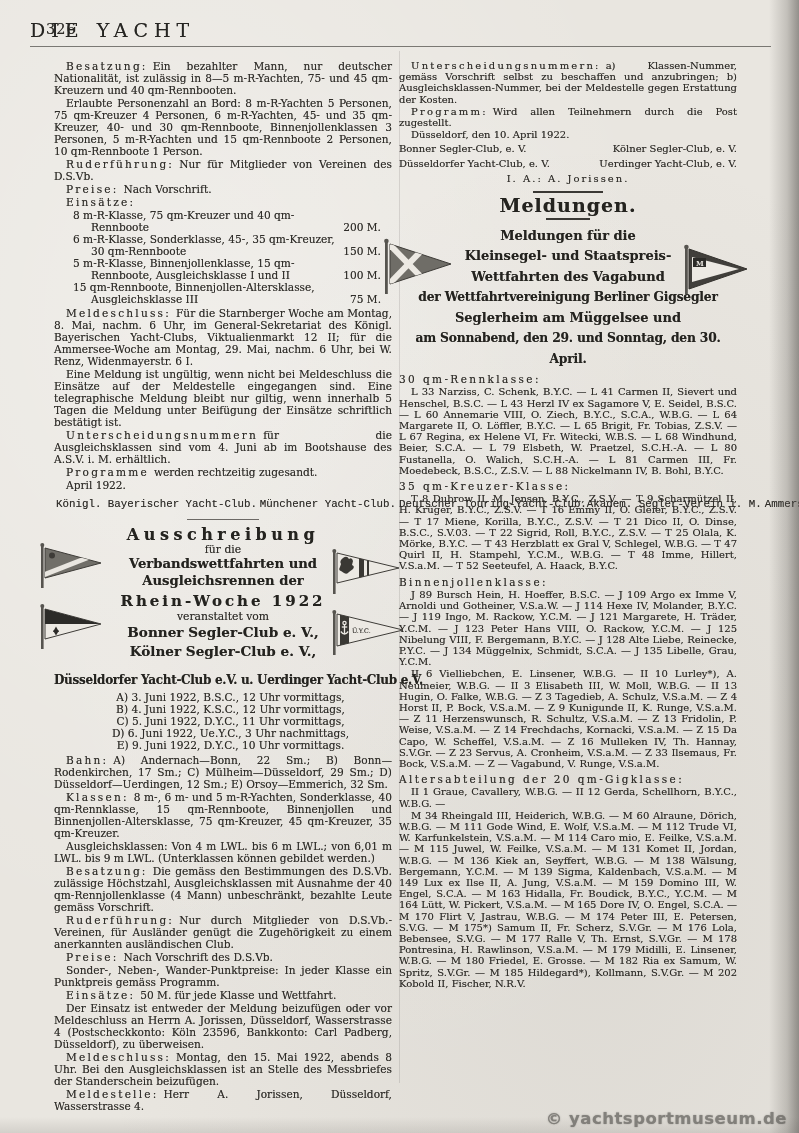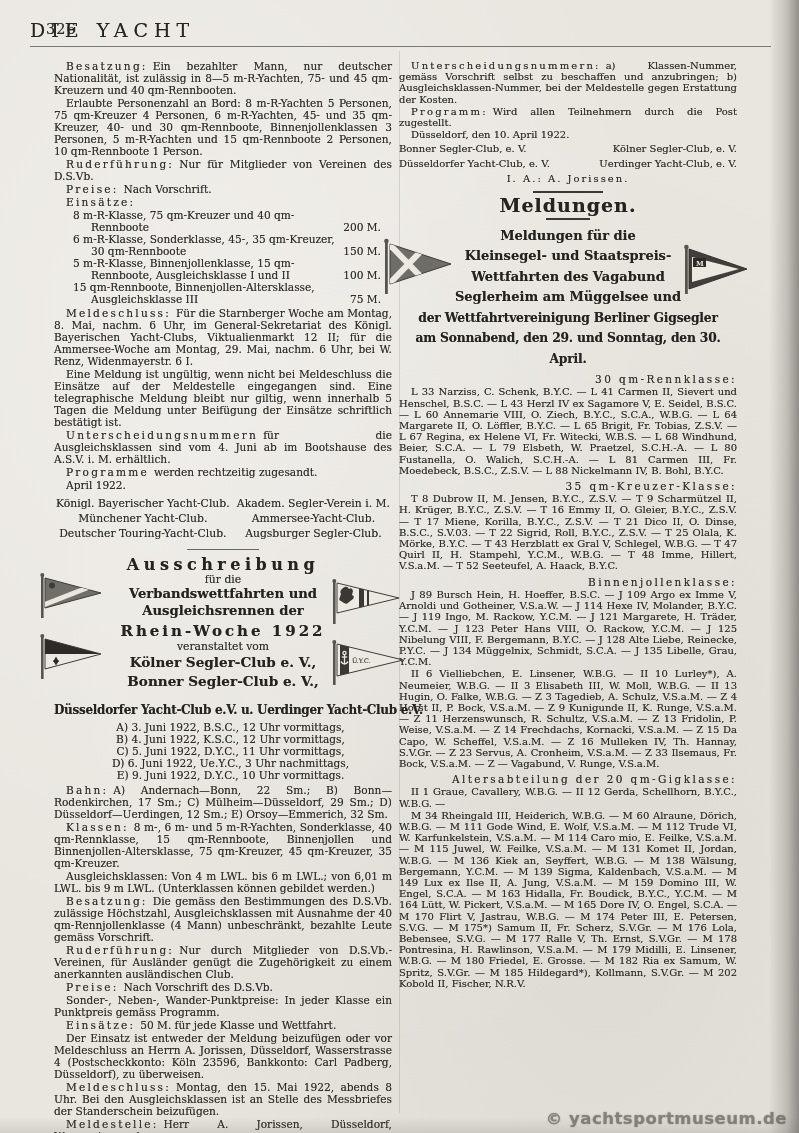--- a/index.html
+++ b/index.html
@@ -35,21 +35,21 @@
   .lead { letter-spacing:2.2px; }
   .lead:not(:empty) { margin-right:5px; }
   .lead:empty { display:none; }
 
   .etable { margin:0 11px 2px 0; }
   .erow { display:flex; align-items:flex-end; justify-content:space-between; }
   .eitem { flex:1; padding-left:37px; text-indent:-18px; text-align:left; }
   .eprice { white-space:nowrap; padding-left:8px; }
 
   .clubs { display:flex; justify-content:space-between; margin:7px 2px 2px 2px; text-align:center; font-size:10.8px; }
-  .clubcol { display:flex; flex-direction:column; gap:3px; }
+  .clubcol { display:flex; flex-direction:row; gap:3px;font-family:Liberation Mono, monospace; }
   .clubcol div { white-space:nowrap; }
 
   .sep { width:72px; margin:9px auto 9px auto; border:none; border-top:1.5px solid rgba(52,50,46,.7); }
 
   .ausschreibung { position:relative; text-align:center; margin:2px 0 5px 0; }
   .a-title  { font-size:16px;  font-weight:bold; letter-spacing:4.5px; color:#24231f; }
   .a-sub    { font-size:10.8px; margin-top:3px; }
   .a-bold   { font-size:13.2px; font-weight:bold; line-height:16.5px; color:#24231f; }
   .a-title2 { font-size:15px; font-weight:bold; letter-spacing:3px; margin:6px 0 4px; color:#24231f; }
   .a-org    { font-size:13.6px; font-weight:bold; line-height:18.5px; color:#24231f; }
@@ -68,21 +68,21 @@
   .rule-a { width:70px; height:2px; background:#3a3834; margin:0 auto 7px; }
   .m-title { font-size:19px; font-weight:bold; letter-spacing:1px; color:#24231f; }
   .rule-b { width:44px; height:1.5px; background:#3a3834; margin:7px auto 6px; }
 
   .announce { position:relative; text-align:center; margin:2px 0 5px; }
   .an-line { font-size:13px; font-weight:bold; line-height:20.5px; color:#24231f; }
   .an-line.wide { font-size:12.3px; letter-spacing:-0.2px; }
   .an-flag-left  { position:absolute; left:-16px; top:12px; }
   .an-flag-right { position:absolute; right:-12px; top:18px; }
 
-  .klasse { font-size:10.5px; font-weight:normal; letter-spacing:2.4px; text-align:right;
+  .klasse { font-size:10.5px; font-weight:normal; letter-spacing:2.4px; text-align:left;
     margin:5px 0 1px; white-space:nowrap; text-indent:0; }
   .sect { text-indent:12px; }
 
   .watermark { position:absolute; right:12px; bottom:5px;
     font-family:"DejaVu Sans","Liberation Sans",sans-serif; font-weight:bold;
     font-size:16.5px; color:#83817c; letter-spacing:.5px;
     text-shadow:0 0 1.5px rgba(131,129,124,.8); }
 </style>
 </head>
 <body>
@@ -211,22 +211,22 @@
             </g>
             <text x="21" y="23" font-size="6.3" fill="#3e3c38">Ü.Y.C.</text>
           </svg>
         </div>
         <div class="a-title">Ausschreibung</div>
         <div class="a-sub">für die</div>
         <div class="a-bold">Verbandswettfahrten und</div>
         <div class="a-bold">Ausgleichsrennen der</div>
         <div class="a-title2">Rhein-Woche 1922</div>
         <div class="a-sub">veranstaltet vom</div>
+        <div class="a-org">Bonner Segler-Club e. V.,</div>
         <div class="a-org">Kölner Segler-Club e. V.,</div>
-        <div class="a-org">Bonner Segler-Club e. V.,</div>
         <div class="a-org3">Düsseldorfer Yacht-Club e.V. u. Uerdinger Yacht-Club e.V.</div>
       </div>
 
       <div class="schedule">
         <div>A) 3. Juni 1922, B.S.C., 12 Uhr vormittags,</div>
         <div>B) 4. Juni 1922, K.S.C., 12 Uhr vormittags,</div>
         <div>C) 5. Juni 1922, D.Y.C., 11 Uhr vormittags,</div>
         <div>D) 6. Juni 1922, Ue.Y.C., 3 Uhr nachmittags,</div>
         <div>E) 9. Juni 1922, D.Y.C., 10 Uhr vormittags.</div>
       </div>
@@ -284,22 +284,22 @@
           <rect x="2" y="2" width="2.8" height="48" fill="#56544f"></rect>
             <circle cx="3.4" cy="3" r="2.3" fill="#56544f"></circle>
           <polygon points="6,5 64,25 6,45" fill="#413f3b" stroke="#34322e" stroke-width="1"></polygon>
           <polygon points="9,13 56,25 9,38" fill="#ece9e3"></polygon>
           <rect x="10" y="14" width="13" height="9" fill="#2c2b28"></rect>
           <text x="13" y="21.5" font-size="7" font-weight="bold" fill="#ece9e3">M</text>
         </svg>
         <div class="an-line">Meldungen für die</div>
         <div class="an-line">Kleinsegel- und Staatspreis-</div>
         <div class="an-line">Wettfahrten des Vagabund</div>
+        <div class="an-line wide">der Wettfahrtvereinigung Berliner Gigsegler</div>
         <div class="an-line">Seglerheim am Müggelsee und</div>
-        <div class="an-line wide">der Wettfahrtvereinigung Berliner Gigsegler</div>
         <div class="an-line wide">am Sonnabend, den 29. und Sonntag, den 30. April.</div>
       </div>
 
       <h3 class="klasse">30 qm-Rennklasse:</h3>
       <p class="para sect">L 33 Narziss, C. Schenk, B.Y.C. — L 41 Carmen II, Sievert und Henschel, B.S.C. — L 43 Herzl IV ex Sagamore V, E. Seidel, B.S.C. — L 60 Annemarie VIII, O. Ziech, B.Y.C., S.C.A., W.B.G. — L 64 Margarete II, O. Löffler, B.Y.C. — L 65 Brigit, Fr. Tobias, Z.S.V. — L 67 Regina, ex Helene VI, Fr. Witecki, W.B.S. — L 68 Windhund, Beier, S.C.A. — L 79 Elsbeth, W. Praetzel, S.C.H.-A. — L 80 Fustanella, O. Walich, S.C.H.-A. — L 81 Carmen III, Fr. Moedebeck, B.S.C., Z.S.V. — L 88 Nickelmann IV, B. Bohl, B.Y.C.</p>
       <h3 class="klasse">35 qm-Kreuzer-Klasse:</h3>
       <p class="para sect">T 8 Dubrow II, M. Jensen, B.Y.C., Z.S.V. — T 9 Scharmützel II, H. Krüger, B.Y.C., Z.S.V. — T 16 Emmy II, O. Gleier, B.Y.C., Z.S.V. — T 17 Miene, Korilla, B.Y.C., Z.S.V. — T 21 Dico II, O. Dinse, B.S.C., S.V.03. — T 22 Sigrid, Roll, B.Y.C., Z.S.V. — T 25 Olala, K. Mörke, B.Y.C. — T 43 Herzblatt ex Gral V, Schlegel, W.B.G. — T 47 Quirl II, H. Stampehl, Y.C.M., W.B.G. — T 48 Imme, Hillert, V.S.a.M. — T 52 Seeteufel, A. Haack, B.Y.C.</p>
       <h3 class="klasse">Binnenjollenklasse:</h3>
       <p class="para sect">J 89 Bursch Hein, H. Hoeffer, B.S.C. — J 109 Argo ex Imme V, Arnoldi und Gotheiner, V.S.a.W. — J 114 Hexe IV, Molander, B.Y.C. — J 119 Ingo, M. Rackow, Y.C.M. — J 121 Margarete, H. Träder, Y.C.M. — J 123 Peter Hans VIII, O. Rackow, Y.C.M. — J 125 Nibelung VIII, F. Bergemann, B.Y.C. — J 128 Alte Liebe, Reinecke, P.Y.C. — J 134 Müggelnix, Schmidt, S.C.A. — J 135 Libelle, Grau, Y.C.M.</p>
       <p class="para sect">II 6 Vielliebchen, E. Linsener, W.B.G. — II 10 Lurley*), A. Neumeier, W.B.G. — II 3 Elisabeth III, W. Moll, W.B.G. — II 13 Hugin, O. Falke, W.B.G. — Z 3 Tagedieb, A. Schulz, V.S.a.M. — Z 4 Horst II, P. Bock, V.S.a.M. — Z 9 Kunigunde II, K. Runge, V.S.a.M. — Z 11 Herzenswunsch, R. Schultz, V.S.a.M. — Z 13 Fridolin, P. Weise, V.S.a.M. — Z 14 Frechdachs, Kornacki, V.S.a.M. — Z 15 Da Capo, W. Scheffel, V.S.a.M. — Z 16 Mulleken IV, Th. Hannay, S.V.Gr. — Z 23 Servus, A. Cronheim, V.S.a.M. — Z 33 Ilsemaus, Fr. Bock, V.S.a.M. — Z — Vagabund, V. Runge, V.S.a.M.</p>

